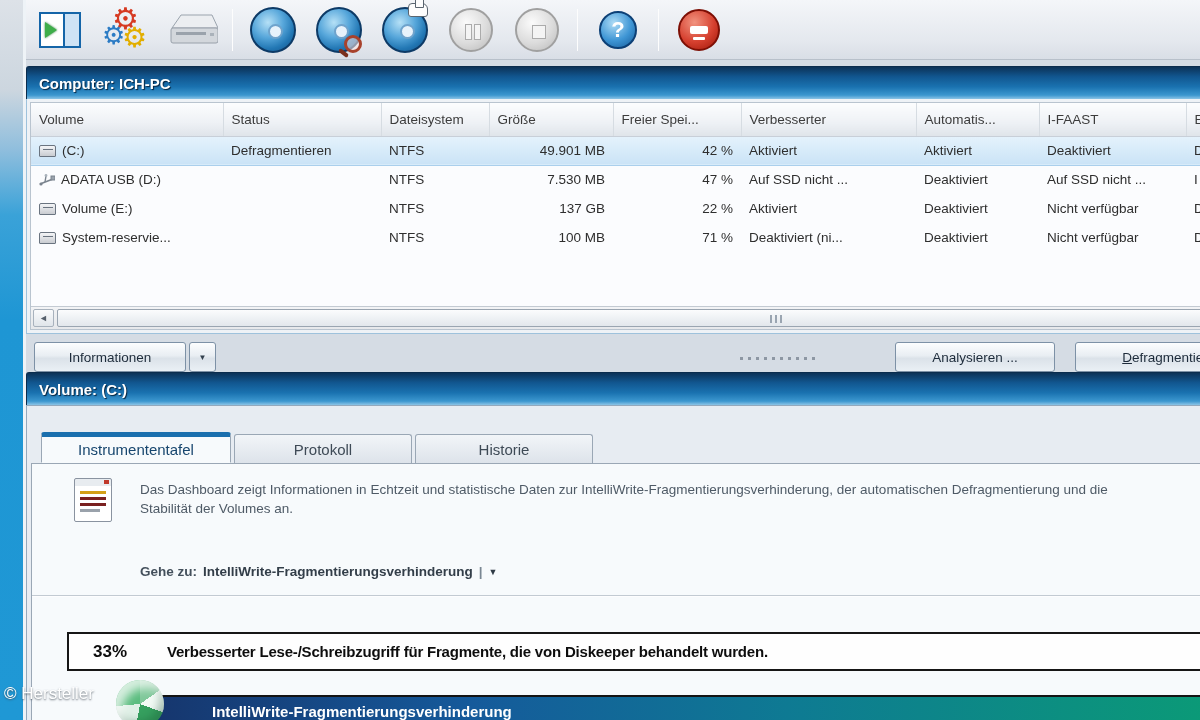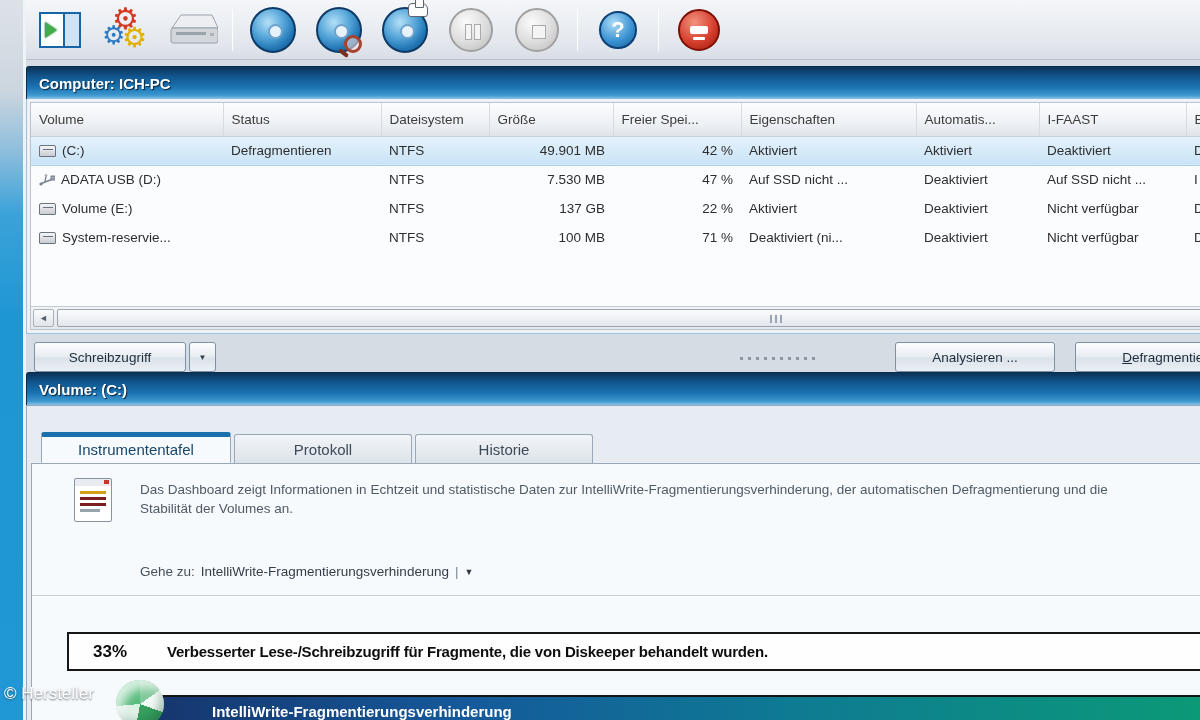--- a/index.html
+++ b/index.html
@@ -149,21 +149,21 @@
       linear-gradient(#7a2020,#7a2020),
       linear-gradient(#9aa2ab,#9aa2ab);
     background-repeat:no-repeat;
     background-size:5px 4px,36px 7px,26px 3px,26px 3px,26px 3px,20px 3px;
     background-position:29px 1px,0 0,5px 12px,5px 18px,5px 24px,5px 30px; }
 
   .desc { position:absolute; left:108px; top:16px; right:0; color:#4e5a66; font-size:13.5px; line-height:19px;
     white-space:nowrap; overflow:hidden; }
 
   .goto-row { position:absolute; left:108px; top:100px; font-size:13.5px; color:#44505c;
-    display:flex; align-items:center; gap:6px; }
+    display:flex; align-items:center; gap:6px;font-weight:bold; }
   .goto-link { color:#333e49; }
   .goto-sep { color:#7a8ema; color:#7a8793; }
   .goto-arrow { font-size:9px; color:#2f3a45; }
 
   .content-divider { position:absolute; left:0; right:0; top:131px; height:2px;
     border-top:1px solid #c2cad2; border-bottom:1px solid #fdfdfe; }
 
   .stat-box { position:absolute; left:35px; top:168px; width:1160px; height:39px; background:#fefefe;
     border:2px solid #161616; display:flex; align-items:center; color:#0d0d0d; }
   .stat-pct { font-weight:bold; font-size:17px; margin-left:24px; width:74px; }
@@ -252,21 +252,21 @@
             <col style="width:147px">
             <col style="width:70px">
         </colgroup>
         <tbody>
             <tr>
           <th>Volume</th>
           <th>Status</th>
           <th>Dateisystem</th>
           <th class="col-r">Größe</th>
           <th class="th-indent">Freier Spei...</th>
-          <th class="th-indent">Eigenschaften</th>
+          <th class="th-indent">Verbesserter</th>
           <th>Automatis...</th>
           <th>I-FAAST</th>
           <th>E</th>
         </tr>
         <tr class="sel">
           <td>
                 <span class="vcell">
                   <span class="disk-icon"></span>
                   <span>(C:)</span>
                 </span>
@@ -339,21 +339,21 @@
       <div class="hscroll">
         <div class="hs-arrow"></div>
         <div class="hs-thumb">
             <div class="hs-grip"></div>
           </div>
       </div>
     </div>
   </div>
   <div class="btn-row">
     <button class="btn" style="left:8px; width:152px;">
-      <span>Schreibzugriff</span>
+      <span>Informationen</span>
       </button>
     <button class="btn drop-btn" style="left:163px; width:27px;"></button>
     <button class="btn" style="left:869px; width:160px;">
       <span>Analysieren ...</span>
       </button>
     <button class="btn btn-underline" style="left:1049px; width:210px;">
       <span>Defragmentieren ...</span>
       </button>
   </div>
 </div>

